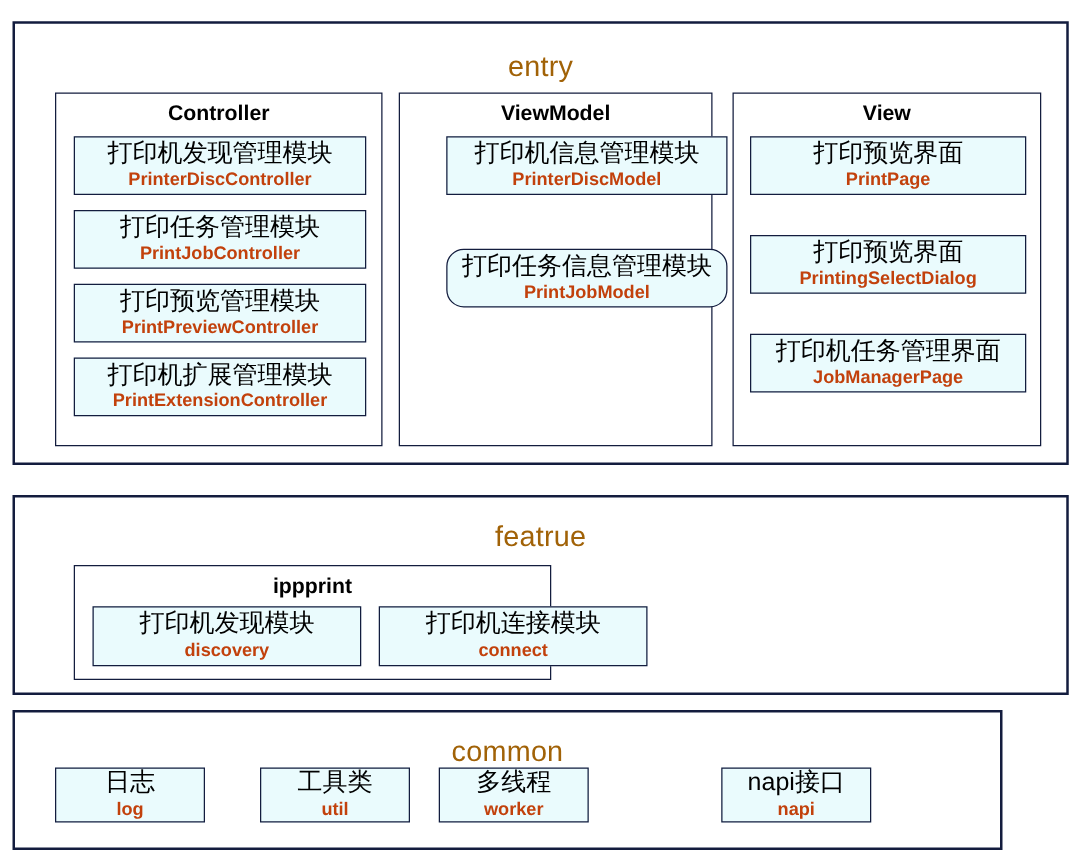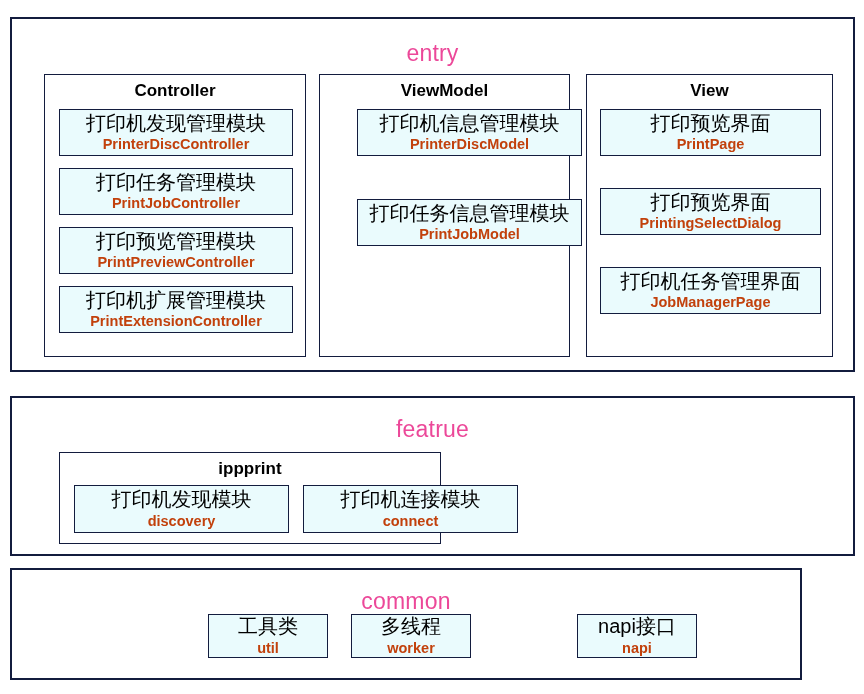--- a/index.html
+++ b/index.html
@@ -34,21 +34,21 @@
   #section-common  { left: 10px; top: 568px; width: 792px; height: 112px; }
 
   .section-title {
     position: absolute;
     left: 0;
     right: 0;
     text-align: center;
     font-size: 23px;
     font-weight: 400;
     line-height: 1;
-    color: #ec4899;
+    color: #a16207;
     letter-spacing: 0.2px;
   }
   #section-entry   .section-title { top: 23px; }
   #section-featrue .section-title { top: 20px; }
   #section-common  .section-title { top: 20px; }
 
   
   .panel {
     position: absolute;
     box-sizing: border-box;
@@ -102,21 +102,21 @@
   
   #panel-controller .leaf { left: 14px; width: 234px; height: 47px; }
   #ctrl-0 { top: 34px; }
   #ctrl-1 { top: 93px; }
   #ctrl-2 { top: 152px; }
   #ctrl-3 { top: 211px; }
 
   
   #panel-viewmodel .leaf { left: 13px; width: 225px; height: 47px; margin-left: 24px; }
   #vm-0 { top: 34px; }
-  #vm-1 { top: 124px; }
+  #vm-1 { top: 124px; border-radius: 14px; }
 
   
   #panel-view .leaf { left: 13px; width: 221px; height: 47px; }
   #view-0 { top: 34px; }
   #view-1 { top: 113px; }
   #view-2 { top: 192px; }
 
   
   #panel-ippprint .leaf { top: 32px; width: 215px; height: 48px; }
   #ipp-0 { left: 14px; }
@@ -202,20 +202,24 @@
       <div class="leaf" id="ipp-1">
         <div class="cn">打印机连接模块</div>
         <div class="en">connect</div>
       </div>
     </div>
   </div>
 
   <div class="section" id="section-common">
     <div class="section-title">common</div>
 
+    <div class="leaf" id="common-0">
+      <div class="cn">日志</div>
+      <div class="en">log</div>
+    </div>
     <div class="leaf" id="common-1">
       <div class="cn">工具类</div>
       <div class="en">util</div>
     </div>
     <div class="leaf" id="common-2">
       <div class="cn">多线程</div>
       <div class="en">worker</div>
     </div>
     <div class="leaf" id="common-3">
       <div class="cn">napi接口</div>

